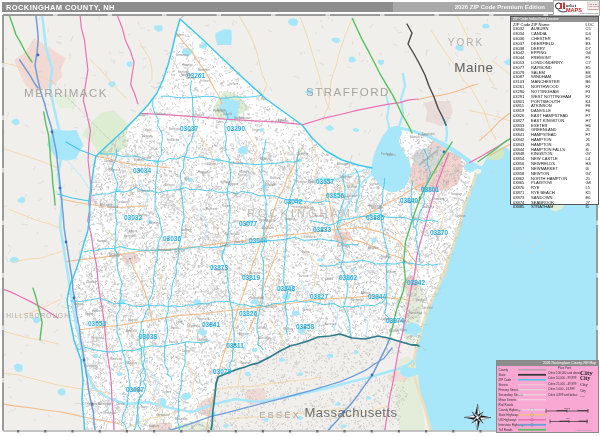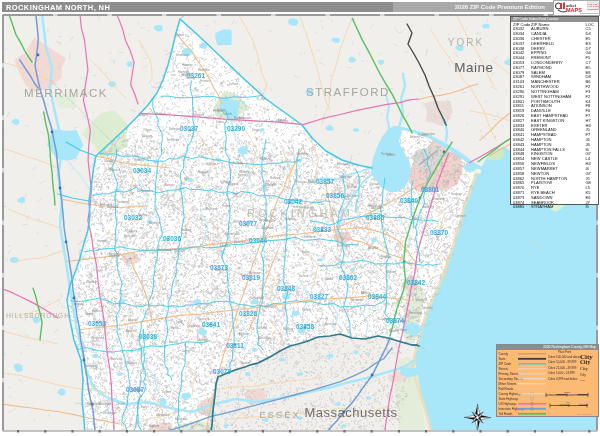--- a/index.html
+++ b/index.html
@@ -8,21 +8,21 @@
 #hdr .sub{position:absolute;right:0;top:0;width:160px;height:10px;background:#a9a9a9;}
 #logo{position:absolute;left:553px;top:0px;width:45px;height:14px;background:#fff;border:0.5px solid #aaa;font-size:4px}
 #ztab{position:absolute;left:510px;top:16px;width:87px;height:187px;background:#fff;border:0.6px solid #555;}
 #ztab .hd{height:5px;background:#919191;color:#fff;font-size:3.6px;padding-left:2px;line-height:5px;}
 #ztab table{border-collapse:collapse;width:100%;margin-top:0.5px;}
 #ztab td{font-size:4.1px;line-height:4.82px;padding:0;white-space:nowrap;color:#111;}
 #ztab .c1{width:17px;padding-left:2px;}
 #ztab .c2{width:52px;}
 #ztab .c3{text-align:left;width:12px;}
 #ztab .th td{font-size:4.1px;}
-#leg{position:absolute;left:496px;top:344px;width:101px;height:71px;background:#fdba74;border:0.6px solid #888;}
+#leg{position:absolute;left:496px;top:360px;width:101px;height:71px;background:#f9a8d4;border:0.6px solid #888;}
 #leg .hd{height:5px;background:#8d8d8d;color:#fff;font-size:3.4px;text-align:right;padding-right:2px;line-height:5px;}
 </style></head><body>
 <svg width="600" height="436" viewBox="0 0 600 436" xmlns="http://www.w3.org/2000/svg" style="position:absolute;top:0;left:0">
 <rect x="0" y="0" width="600" height="436" fill="#ffffff"></rect>
 <defs>
       <clipPath id="mapclip">
         <rect x="3" y="15" width="594" height="416"></rect>
       </clipPath>
 <clipPath id="countyclip">
         <polygon points="180.0,19.0 200.0,37.0 222.0,58.0 243.0,78.0 266.0,99.0 302.0,125.0 312.0,138.0 326.0,151.0 342.0,160.0 358.0,165.0 372.0,168.0 376.0,160.0 380.0,148.0 386.0,137.0 392.0,130.0 400.0,126.0 410.0,128.0 420.0,132.0 430.0,137.0 440.0,141.0 450.0,147.0 458.0,151.0 466.0,157.0 473.0,163.0 478.0,168.0 474.0,180.0 469.0,194.0 464.0,207.0 461.0,220.0 457.0,233.0 453.0,246.0 449.0,258.0 444.0,272.0 438.0,287.0 432.0,300.0 427.0,312.0 423.0,324.0 420.0,335.0 417.0,345.0 412.0,345.0 405.0,343.0 398.0,341.0 388.0,338.0 378.0,336.0 365.0,339.0 352.0,338.0 340.0,334.0 330.0,336.0 318.0,337.0 308.0,341.0 298.0,344.0 290.0,346.0 280.0,351.0 270.0,357.0 258.0,363.0 250.0,365.0 245.0,367.0 235.0,370.0 225.0,374.0 218.0,377.0 216.0,384.0 215.0,395.0 213.0,410.0 212.0,425.0 210.0,436.0 85.0,436.0 84.0,420.0 82.0,400.0 83.0,380.0 81.0,360.0 74.0,340.0 70.0,320.0 67.0,300.0 70.0,285.0 76.0,270.0 80.0,258.0 84.0,243.0 88.0,230.0 90.0,215.0 89.0,201.0 92.0,180.0 94.0,166.0 96.0,156.0 110.0,143.0 124.0,130.0 136.0,118.0 148.0,105.0 157.0,93.0 163.0,80.0 168.0,65.0 172.0,50.0 176.0,33.0"></polygon>
@@ -540,21 +540,21 @@
 <rect x="479.4" y="430" width="2.2" height="2.5" fill="#6f6f6f"></rect>
 <rect x="506.6" y="430" width="2.2" height="2.5" fill="#6f6f6f"></rect>
 <rect x="533.8" y="430" width="2.2" height="2.5" fill="#6f6f6f"></rect>
 <rect x="561.0" y="430" width="2.2" height="2.5" fill="#6f6f6f"></rect>
 <rect x="588.2" y="430" width="2.2" height="2.5" fill="#6f6f6f"></rect>
 <line x1="3" y1="15" x2="3" y2="431" stroke="#9a9a9a" stroke-width="2" stroke-dasharray="48,4.5"></line>
 <line x1="597" y1="15" x2="597" y2="431" stroke="#9a9a9a" stroke-width="2" stroke-dasharray="48,4.5"></line>
 </svg>
 <div id="hdr">
     <div class="sub"></div>
-    <div class="t">ROCKINGHAM NORTH, NH</div>
+    <div class="t">ROCKINGHAM COUNTY, NH</div>
     <div class="e">2026 ZIP Code Premium Edition</div>
   </div>
 <div id="logo"><svg width="45" height="14" viewBox="0 0 45 14">
 <rect x="0" y="0" width="45" height="14" fill="#fff"></rect>
 <circle cx="4.5" cy="5" r="3" fill="none" stroke="#222" stroke-width="1"></circle>
 <rect x="6" y="2" width="2" height="6" fill="#d33"></rect>
       <rect x="9" y="1.5" width="2" height="6.5" fill="#d33"></rect>
 <text x="12" y="6" font-size="4.5" font-weight="bold" fill="#334" font-family="Liberation Serif,serif">arket</text>
 <text x="12" y="11" font-size="5.5" font-weight="bold" fill="#c22" font-family="Liberation Sans,sans-serif">MAPS</text>
 <path d="M4 9 q4 3 9 1" stroke="#667" stroke-width="1.2" fill="none"></path>

